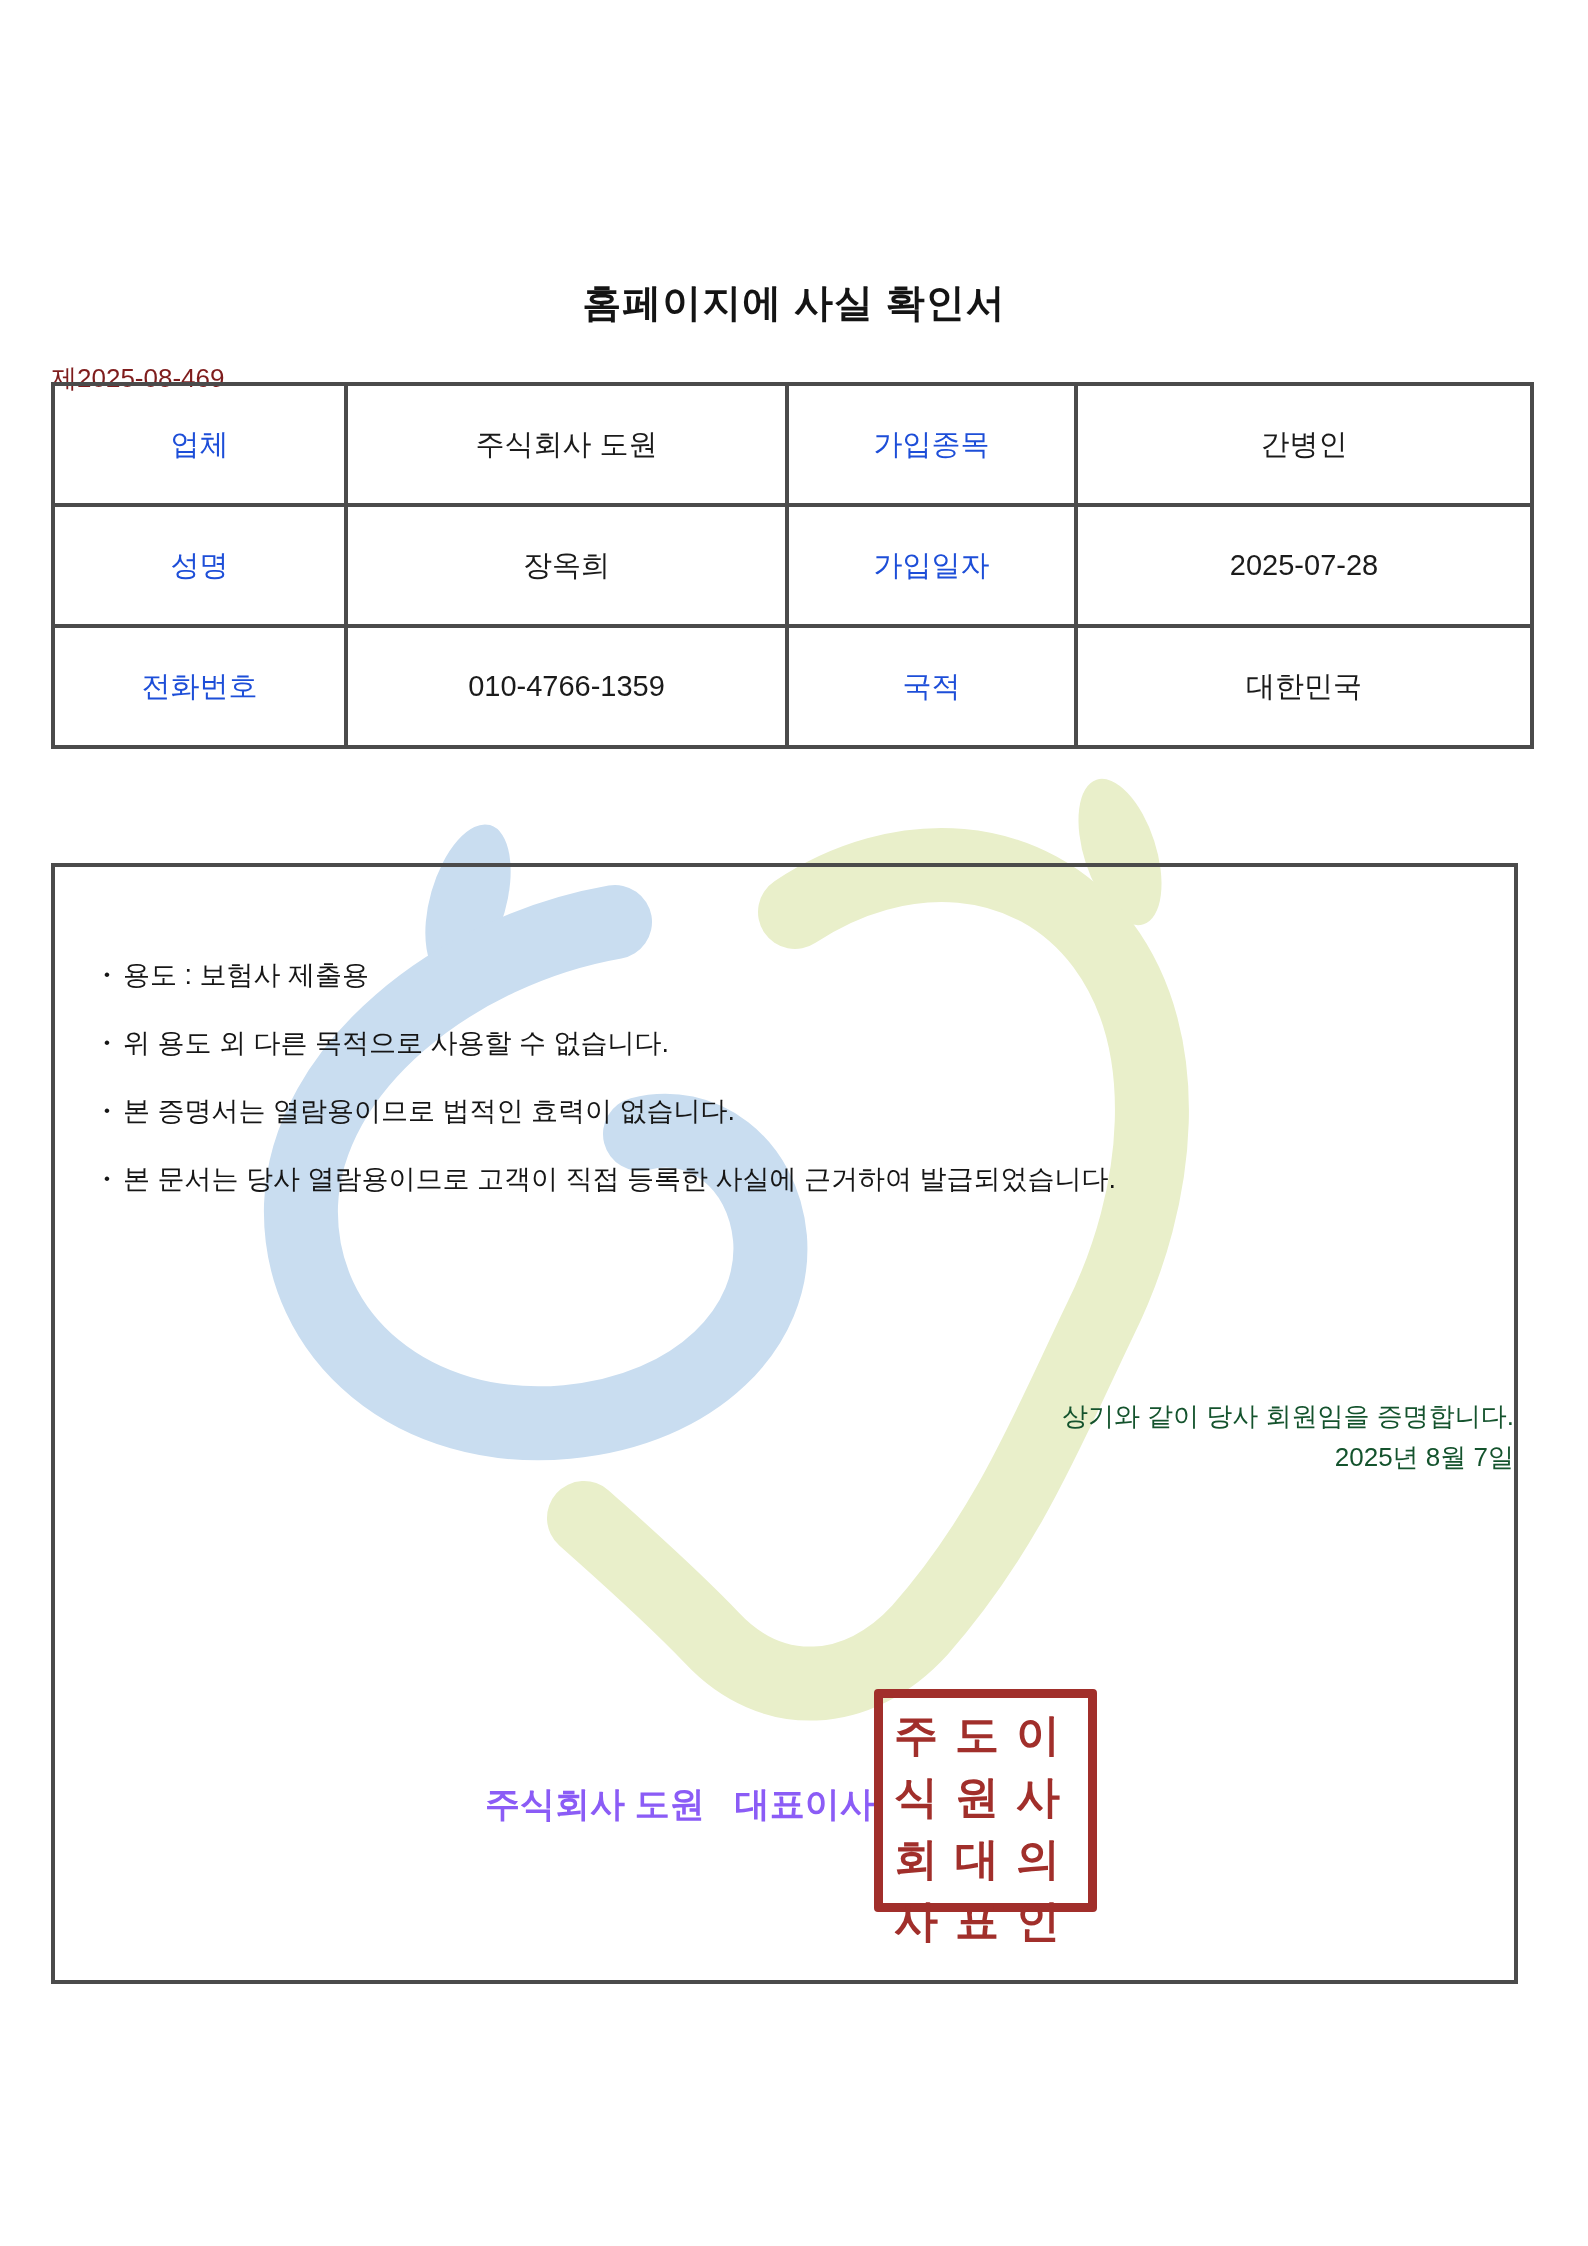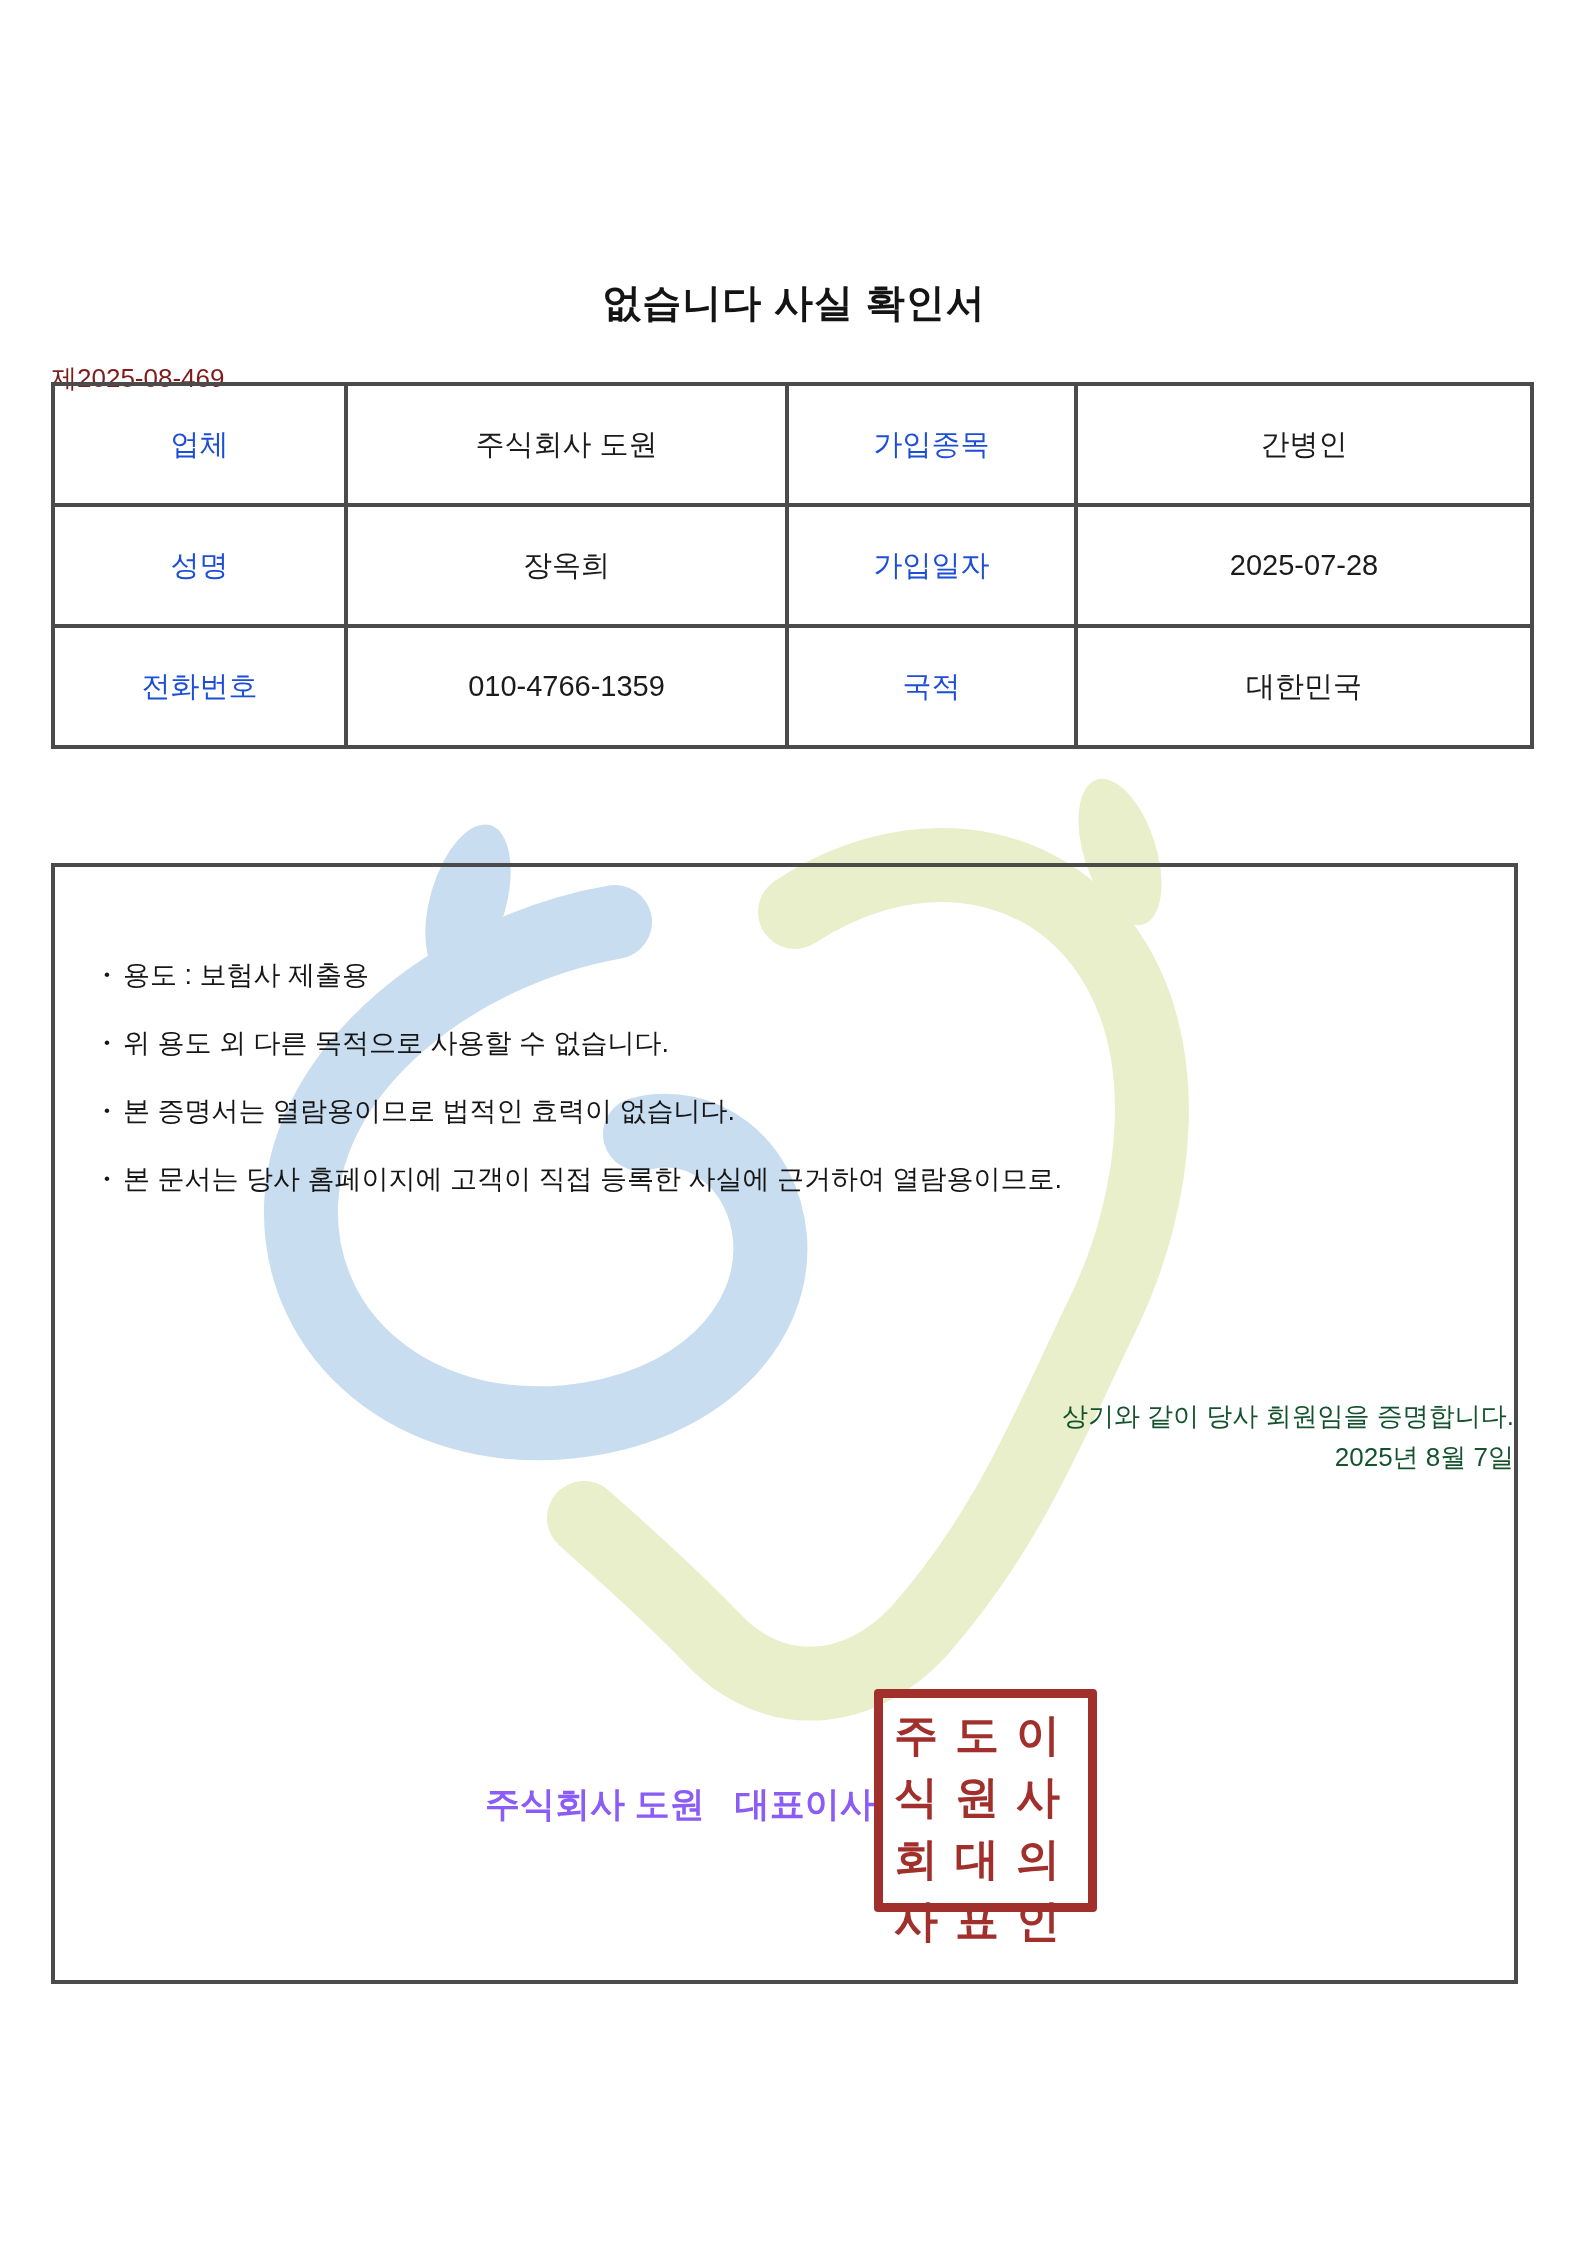--- a/index.html
+++ b/index.html
@@ -109,21 +109,21 @@
              C 858 1698 772 1702 712 1638
              C 668 1592 622 1552 584 1518" stroke="#e9efca" stroke-width="74" fill="none" stroke-linecap="round"></path>
 
     <ellipse cx="468" cy="902" rx="38" ry="80" transform="rotate(16 468 902)" fill="#c9ddf0"></ellipse>
     <path d="M 615 922 C 455 950 306 1068 301 1205
              C 297 1338 415 1436 567 1422
              C 697 1410 777 1326 770 1238
              C 763 1162 702 1118 640 1134" stroke="#c9ddf0" stroke-width="74" fill="none" stroke-linecap="round"></path>
   </svg>
 
-  <div class="layer title">없습니다 사실 확인서</div>
+  <div class="layer title">홈페이지에 사실 확인서</div>
 
   <div class="layer doc-number">제2025-08-469</div>
 
   <table class="info-table">
     <colgroup>
       <col class="c-label1">
         <col class="c-value1">
         <col class="c-label2">
         <col class="c-value2">
     </colgroup>
@@ -155,21 +155,21 @@
       <li>
         <span class="bullet">•</span><span>용도 : 보험사 제출용</span>
       </li>
       <li>
         <span class="bullet">•</span><span>위 용도 외 다른 목적으로 사용할 수 없습니다.</span>
       </li>
       <li>
         <span class="bullet">•</span><span>본 증명서는 열람용이므로 법적인 효력이 없습니다.</span>
       </li>
       <li>
-        <span class="bullet">•</span><span>본 문서는 당사 홈페이지에 고객이 직접 등록한 사실에 근거하여 열람용이므로.</span>
+        <span class="bullet">•</span><span>본 문서는 당사 열람용이므로 고객이 직접 등록한 사실에 근거하여 발급되었습니다.</span>
       </li>
     </ul>
 
     <div class="cert">
       <div>상기와 같이 당사 회원임을 증명합니다.</div>
       <div>2025년 8월 7일</div>
     </div>
 
     <div class="signature">
       <span>주식회사 도원</span><span class="role">대표이사</span>

